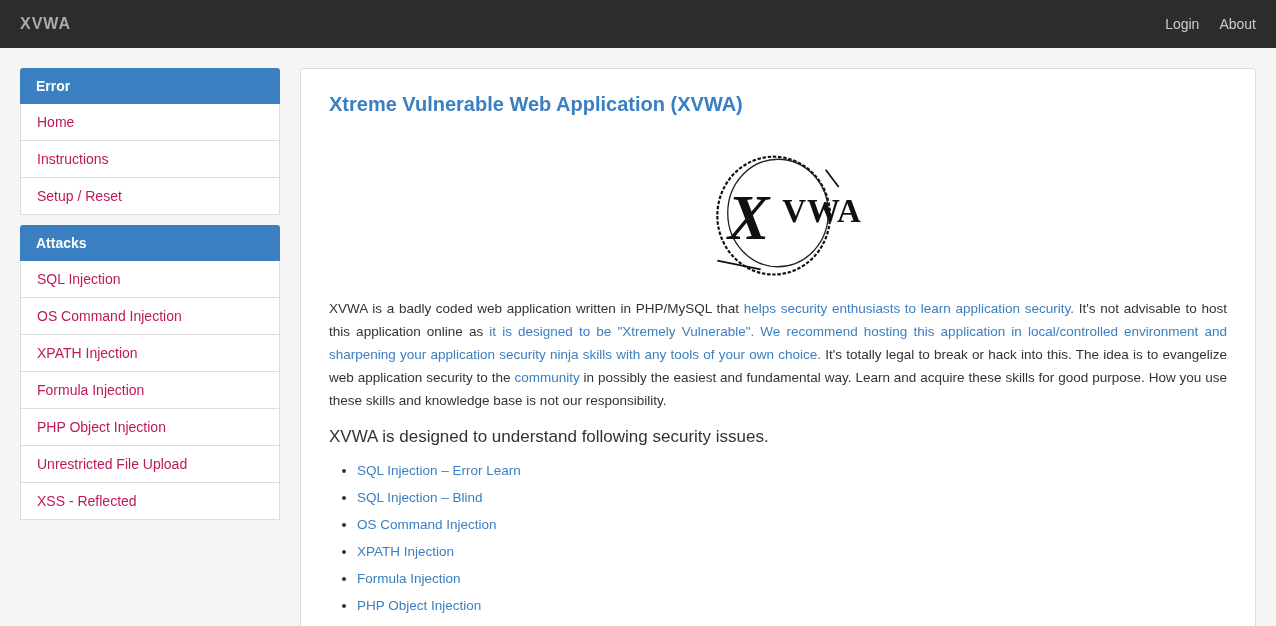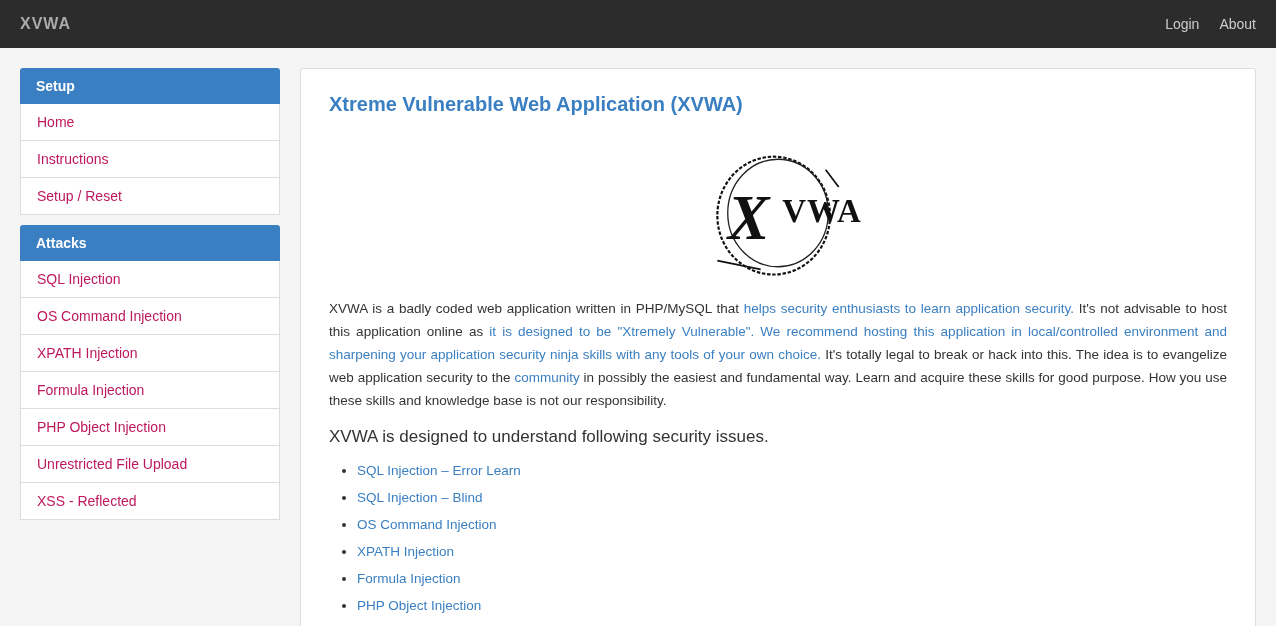--- a/index.html
+++ b/index.html
@@ -118,21 +118,21 @@
     <a href="#">Login</a>
     <a href="#">About</a>
   </div>
 </nav>
 
 <div class="container">
 
   <aside class="sidebar">
 
     <div class="sidebar-group">
-      <div class="sidebar-section-header">Setup</div>
+      <div class="sidebar-section-header">Error</div>
       <a href="#" class="sidebar-item">Home</a>
       <a href="#" class="sidebar-item">Instructions</a>
       <a href="#" class="sidebar-item">Setup / Reset</a>
     </div>
 
     <div class="sidebar-group">
       <div class="sidebar-section-header">Attacks</div>
       <a href="#" class="sidebar-item">SQL Injection</a>
       <a href="#" class="sidebar-item">OS Command Injection</a>
       <a href="#" class="sidebar-item">XPATH Injection</a>

